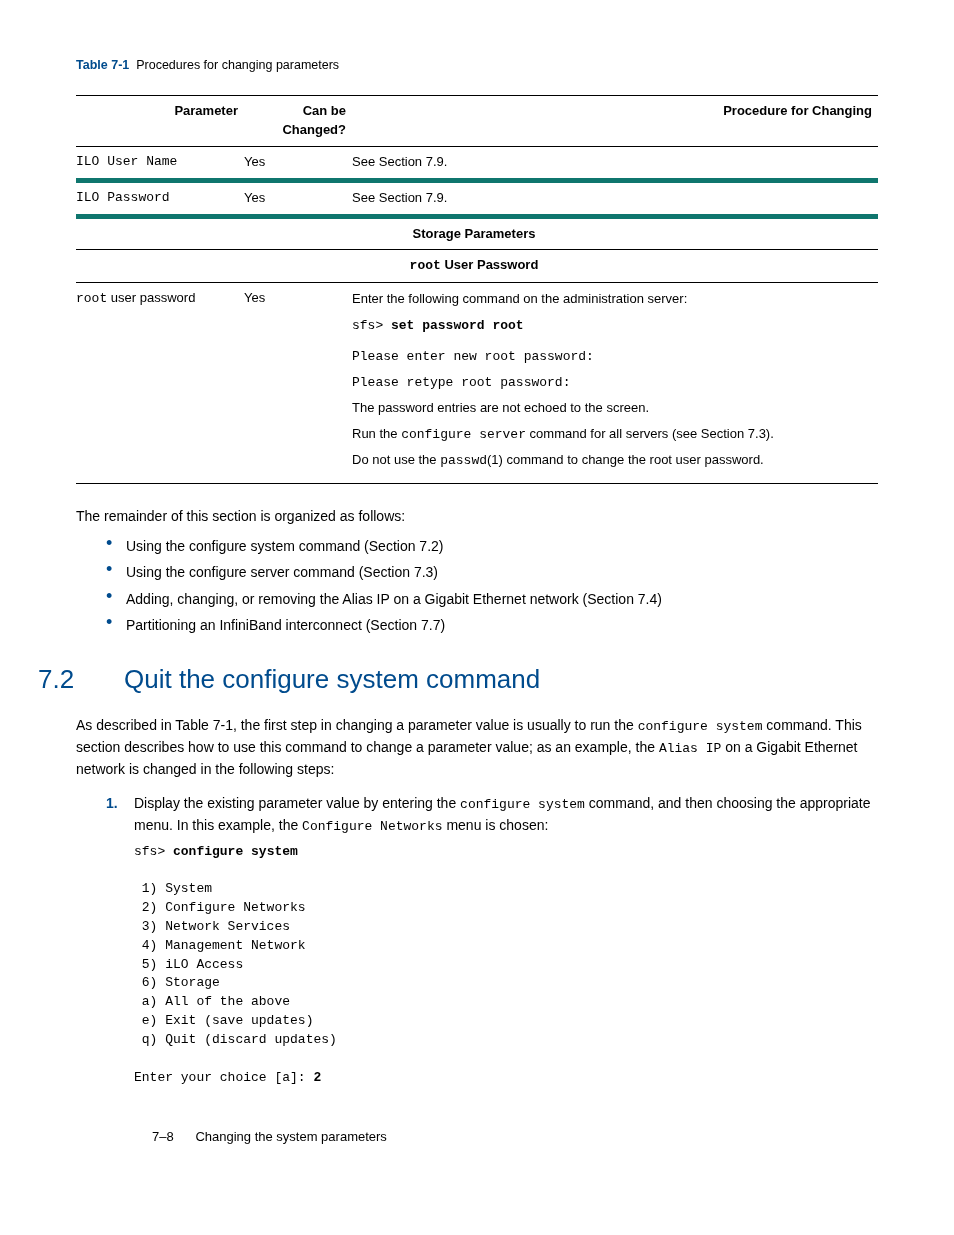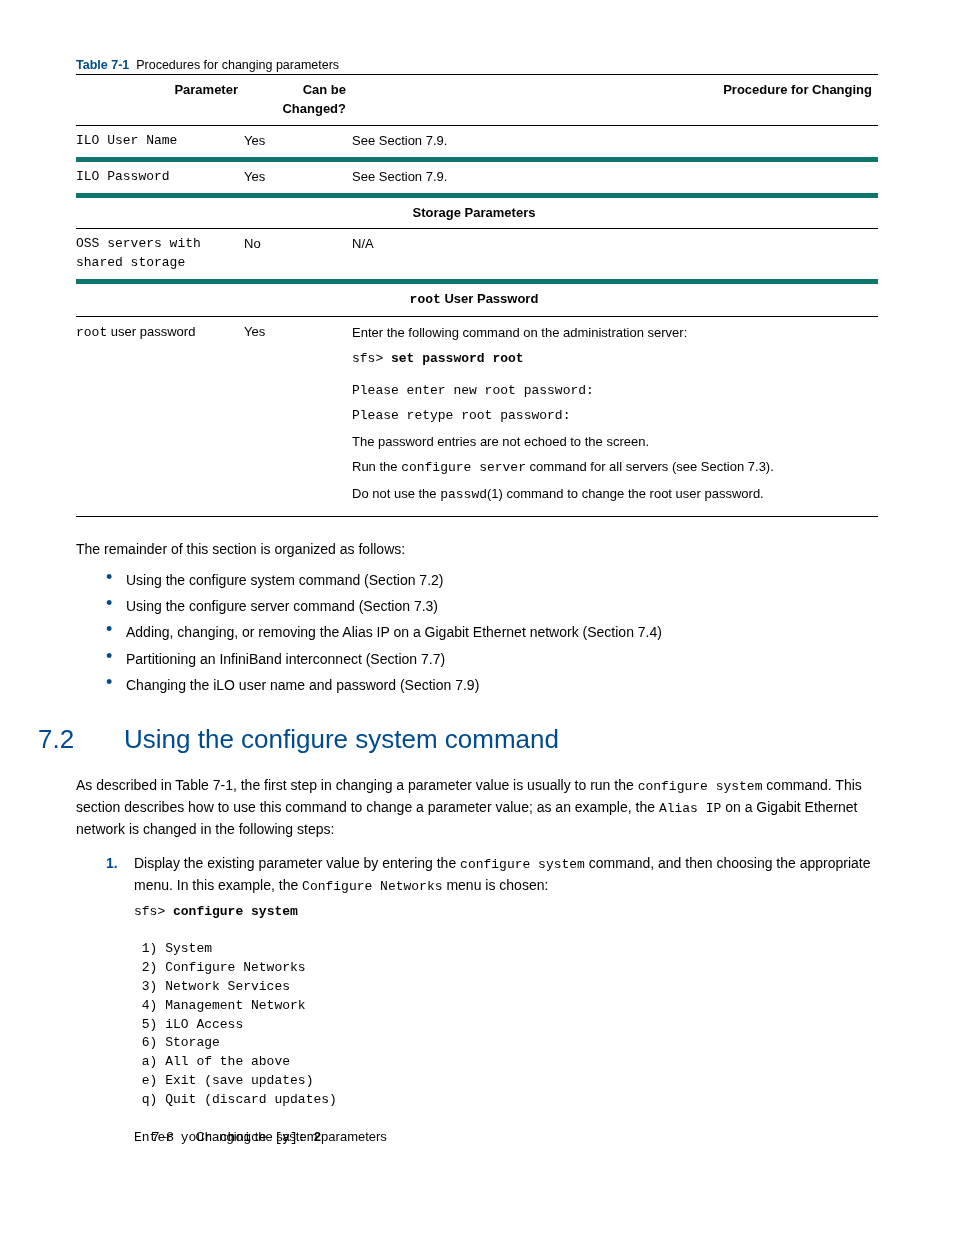--- a/index.html
+++ b/index.html
@@ -6,21 +6,21 @@
     font-family: Arial, Helvetica, sans-serif;
     font-size: 14px;
     color: #000;
     background: #fff;
     margin: 0;
     padding: 56px 76px 48px 76px;
     width: 954px;
     box-sizing: border-box;
     line-height: 1.45;
   }
-  .tbl-caption { font-size: 12.5px; margin-bottom: 0; }
+  .tbl-caption { font-size: 12.5px; margin-bottom: 21px; }
   .tbl-caption .label { color: #004b8d; font-weight: bold; }
   table.param { width: 100%; border-collapse: collapse; font-size: 13px; }
   table.param th { text-align: right; font-weight: bold; padding: 6px 6px 6px 0; border-top: 1.5px solid #000; border-bottom: 1.5px solid #000; vertical-align: top;}
   table.param td { padding: 6px 6px 6px 0; border-bottom: 5px solid #0f766e; vertical-align: top; }
   table.param tr.section td { text-align: center; font-weight: bold; border-bottom: 1.5px solid #000; }
   table.param tr.last td { border-bottom: 1.5px solid #000; }
   .mono, code, pre { font-family: "Courier New", Courier, monospace; font-size: 13px; }
   .root-mix code { font-size: 13px; }
   .proc-block { line-height: 1.5; }
   .proc-block p { margin: 0 0 6px 0; }
@@ -71,25 +71,20 @@
       <td>See Section 7.9.</td>
     </tr>
     <tr>
       <td class="mono">ILO Password</td>
       <td>Yes</td>
       <td>See Section 7.9.</td>
     </tr>
     <tr class="section">
           <td colspan="3">Storage Parameters</td>
         </tr>
-    <tr>
-      <td class="mono">OSS servers with shared storage</td>
-      <td>No</td>
-      <td>N/A</td>
-    </tr>
     <tr class="section">
           <td colspan="3" class="root-mix"><code>root</code><span> User Password</span></td>
         </tr>
     <tr class="last">
       <td><code>root</code><span> user password</span></td>
       <td>Yes</td>
       <td>
         <div class="proc-block">
           <p>Enter the following command on the administration server:</p>
           <p><code>sfs&gt; </code><code style="font-weight:bold">set password root</code></p>
@@ -105,26 +100,25 @@
   </tbody>
 </table>
 
 <p class="intro-line">The remainder of this section is organized as follows:</p>
 
 <ul class="bullets">
   <li>Using the configure system command (Section 7.2)</li>
   <li>Using the configure server command (Section 7.3)</li>
   <li>Adding, changing, or removing the Alias IP on a Gigabit Ethernet network (Section 7.4)</li>
   <li>Partitioning an InfiniBand interconnect (Section 7.7)</li>
-  <li>Changing the iLO user name and password (Section 7.9)</li>
 </ul>
 
 <div class="sect-row">
   <div class="sect-num">7.2</div>
-  <div class="sect-title">Using the configure system command</div>
+  <div class="sect-title">Quit the configure system command</div>
 </div>
 
 <p class="para">
   <span>As described in Table 7-1, the first step in changing a parameter value is usually to run the </span><code>configure system</code><span> command. This section describes how to use this command to change a parameter value; as an example, the </span><code>Alias IP</code><span> on a Gigabit Ethernet network is changed in the following steps:</span>
 </p>
 
 <ol class="steps">
   <li>
     <span class="num">1.</span>
     <span>Display the existing parameter value by entering the </span><code>configure system</code><span> command, and then choosing the appropriate menu. In this example, the </span><code>Configure Networks</code><span> menu is chosen:</span>

